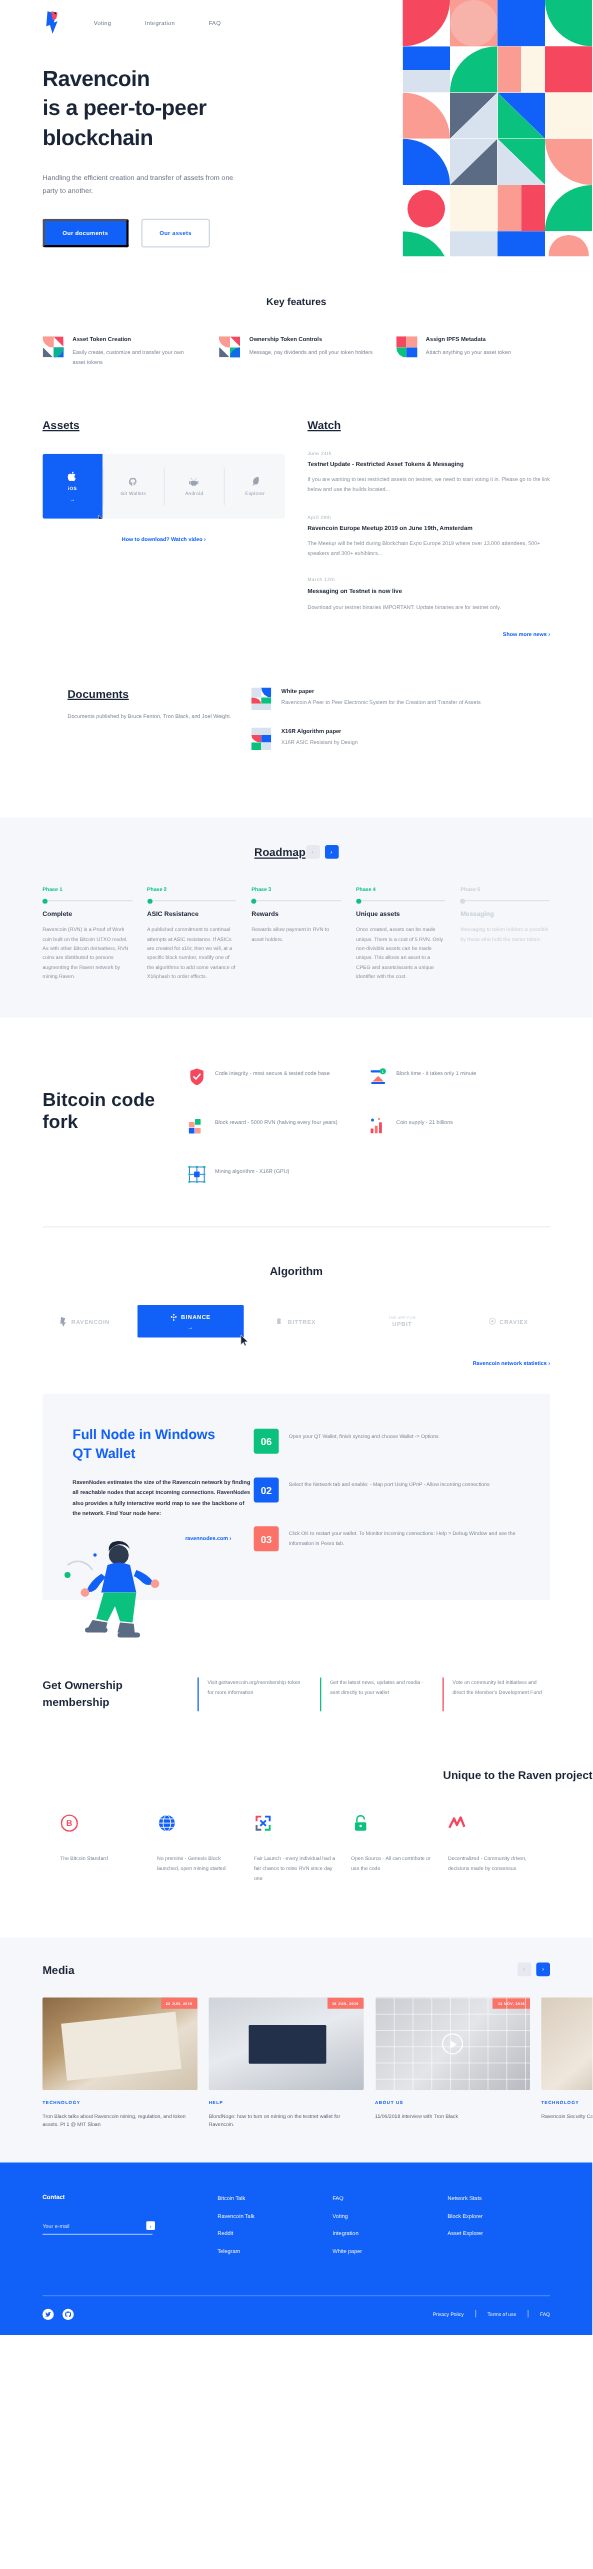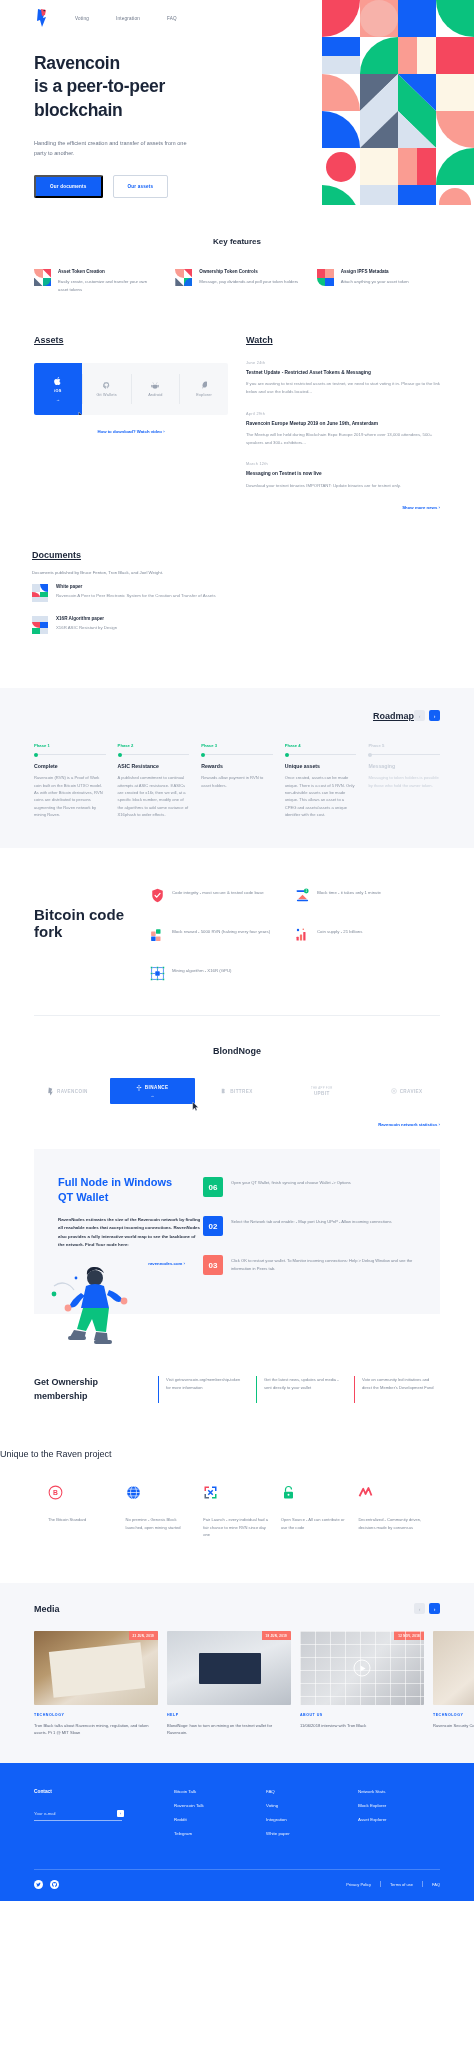--- a/index.html
+++ b/index.html
@@ -77,33 +77,33 @@
   .assets-foot { margin-top: 14px; text-align: center; font-size: 4.3px; font-weight: 700; color: #1160f7; }
   .cursor { position: absolute; width: 7px; height: 9px; right: -3px; bottom: -6px; }
 
   .news-item { margin-top: 16px; }
   .news-date { font-size: 3.8px; color: #a7aeba; letter-spacing: .3px; }
   .news-h { margin-top: 4px; font-size: 4.8px; font-weight: 700; line-height: 1.5; color: #1b2538; }
   .news-p { margin-top: 4px; font-size: 4.3px; line-height: 1.8; color: #8a93a1; }
   .news-more { margin-top: 16px; text-align: right; font-size: 4.3px; font-weight: 700; color: #1160f7; }
 
   
-  .docs { display: flex; padding: 0 32px; margin-top: 40px; gap: 7px; flex-direction: column; }
+  .docs { display: flex; padding: 0 54px; margin-top: 40px; gap: 7px; }
   .docs-left { width: 140px; }
   .docs-left p { margin-top: 9px; font-size: 4.3px; line-height: 1.85; color: #7d8797; }
   .docs-right { flex: 1; }
   .doc-row { display: flex; gap: 8px; margin-bottom: 14px; }
   .doc-ico { width: 16px; height: 18px; flex: 0 0 16px; position: relative; overflow: hidden; }
   .doc-ico .p { position: absolute; }
   .doc-name { font-size: 4.6px; font-weight: 700; }
   .doc-desc { margin-top: 3px; font-size: 4.3px; line-height: 1.75; color: #8a93a1; }
 
   
   .roadmap { margin-top: 40px; background: #f6f7fa; padding: 22px 34px 30px; position: relative; }
-  .rm-head { display: flex; justify-content: flex-end; align-items: center; }
+  .rm-head { display: flex; justify-content: center; align-items: center; }
   .rm-navs { display: flex; gap: 4px; }
   .rm-nav { width: 11px; height: 11px; border-radius: 2px; display: flex; align-items: center; justify-content: center; font-size: 5px; }
   .rm-prev { background: #e6e9ef; color: #b3bac5; }
   .rm-next { background: #1160f7; color: #fff; }
   .rm-track { display: flex; margin-top: 22px; gap: 12px; }
   .rm-phase { flex: 1; min-width: 0; }
   .rm-ph-lbl { font-size: 4.2px; font-weight: 700; color: #0ac27e; }
   .rm-line { margin-top: 6px; height: 1px; background: #dfe3ea; position: relative; }
   .rm-dot { position: absolute; left: 0; top: -1.5px; width: 4px; height: 4px; border-radius: 50%; background: #0ac27e; }
   .rm-h { margin-top: 8px; font-size: 5.2px; font-weight: 700; color: #1b2538; }
@@ -148,21 +148,21 @@
   .member { padding: 62px 34px 0; display: flex; gap: 14px; }
   .mb-title { width: 110px; font-size: 9px; font-weight: 700; line-height: 1.5; }
   .mb-cols { flex: 1; display: flex; gap: 12px; }
   .mb-col { flex: 1; border-left: 1.5px solid #1160f7; padding-left: 7px; }
   .mb-col.g { border-left-color: #0ac27e; }
   .mb-col.r { border-left-color: #f5475e; }
   .mb-col p { font-size: 4.1px; line-height: 1.85; color: #7d8797; }
 
   
   .unique { padding: 46px 0 0; }
-  .uq-title { text-align: left; font-size: 9px; font-weight: 400; }
+  .uq-title { text-align: right; font-size: 9px; font-weight: 700; }
   .uq-row { display: flex; margin-top: 26px; padding: 0 48px; gap: 10px; }
   .uq-item { flex: 1; }
   .uq-ico { width: 15px; height: 15px; }
   .uq-txt { margin-top: 12px; font-size: 4.1px; line-height: 1.85; color: #7d8797; }
 
   
   .media { margin-top: 44px; background: #f6f7fa; padding: 20px 0 26px 34px; }
   .md-head { display: flex; justify-content: space-between; align-items: center; padding-right: 34px; }
   .md-title { font-size: 9px; font-weight: 700; }
   .md-row { display: flex; gap: 9px; margin-top: 17px; }
@@ -601,21 +601,21 @@
             </svg>
         </div>
         <div class="fork-txt">Mining algorithm - X16R (GPU)</div>
       </div>
     </div>
   </div>
 
   <div class="ex-divider"></div>
 
   <div class="exchange">
-    <div class="ex-title">BlondNoge</div>
+    <div class="ex-title">Algorithm</div>
     <div class="ex-row">
       <div class="ex-cell">
         <svg width="7" height="9" viewBox="0 0 12 16">
             <path d="M3 1 L9 3 L7 9 L10 8 L6 15 L4.5 10 L2 11 Z" fill="#9aa3b2"></path>
           </svg>
         <span class="ex-name">RAVENCOIN</span>
       </div>
       <div class="ex-cell active">
         <div style="display:flex;align-items:center;gap:3px">
           <svg width="6" height="6" viewBox="0 0 16 16">

